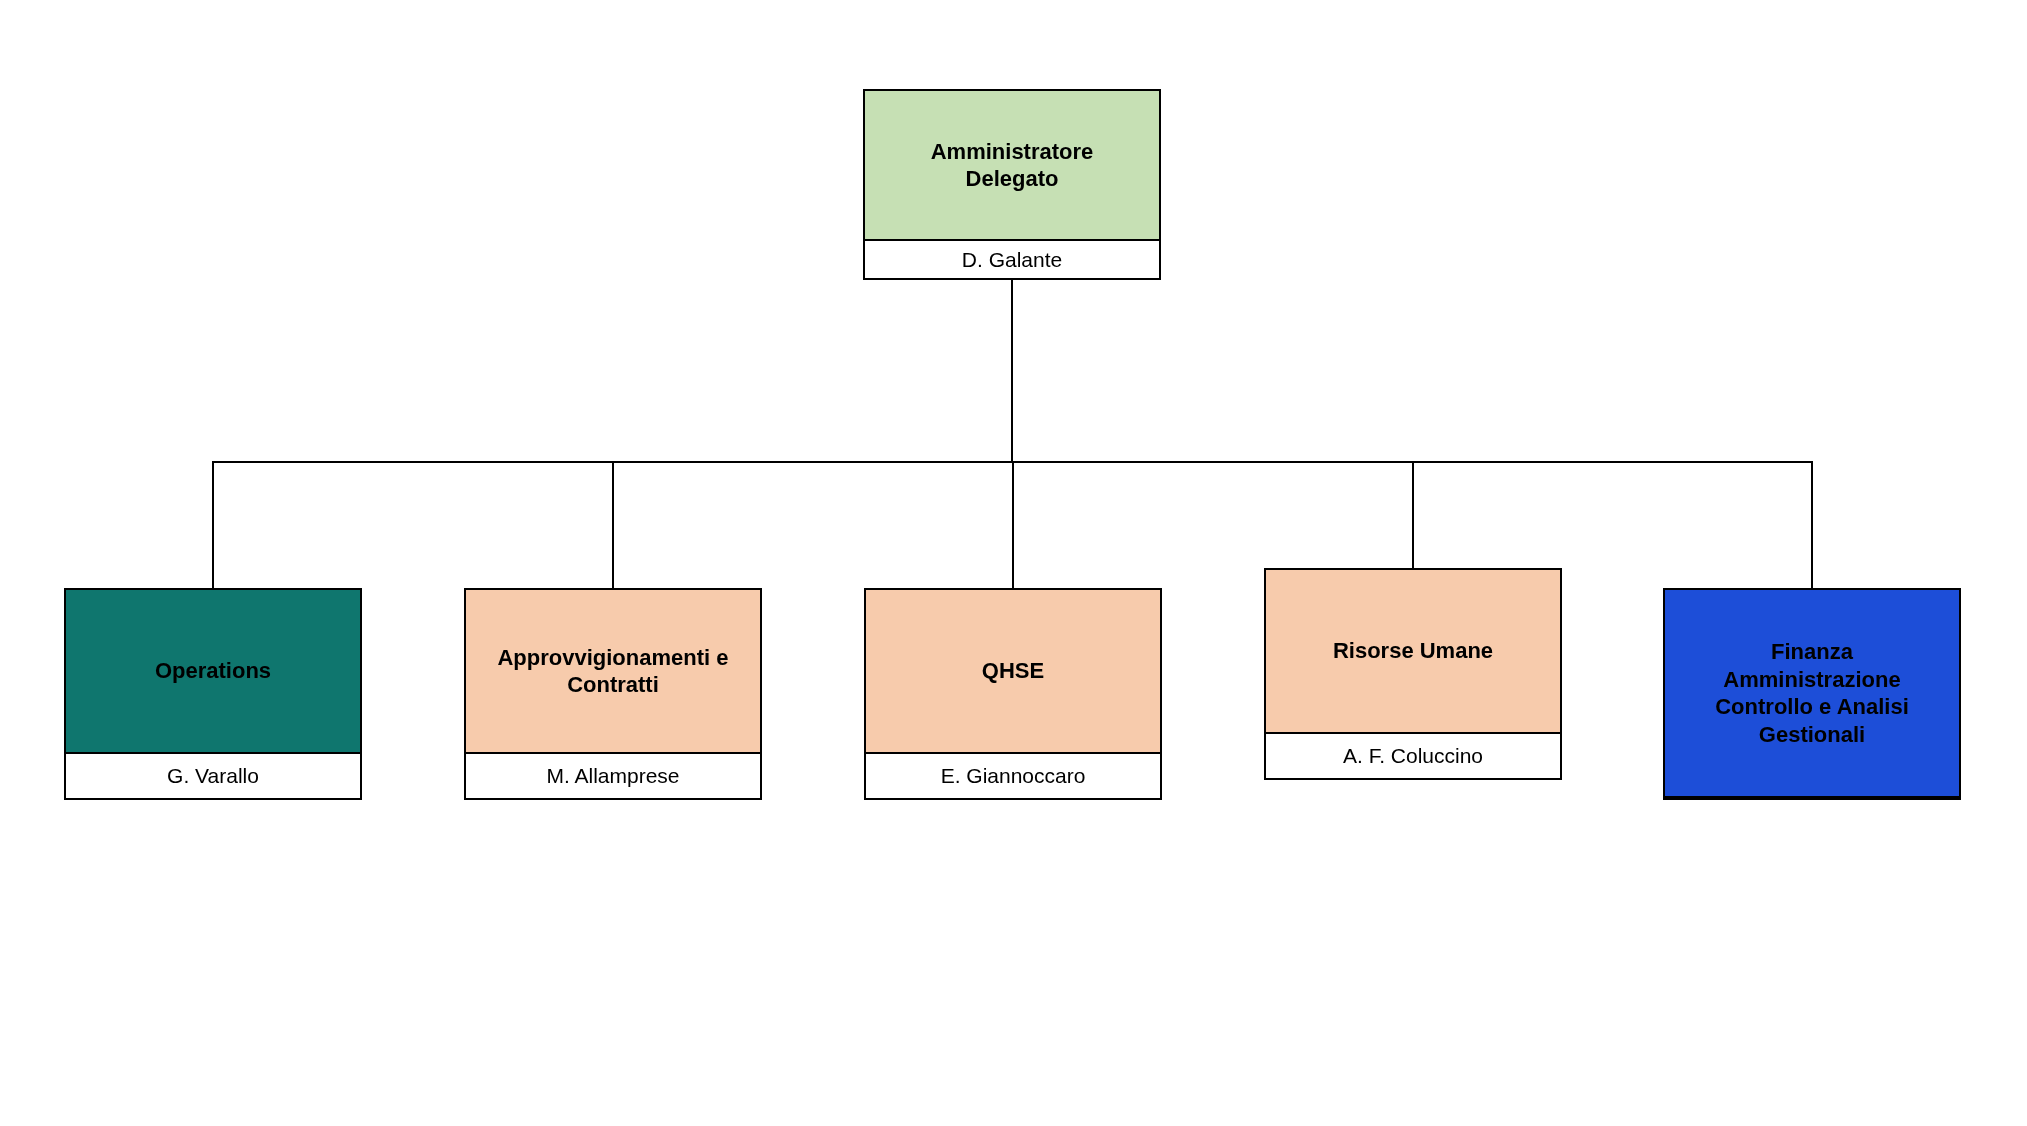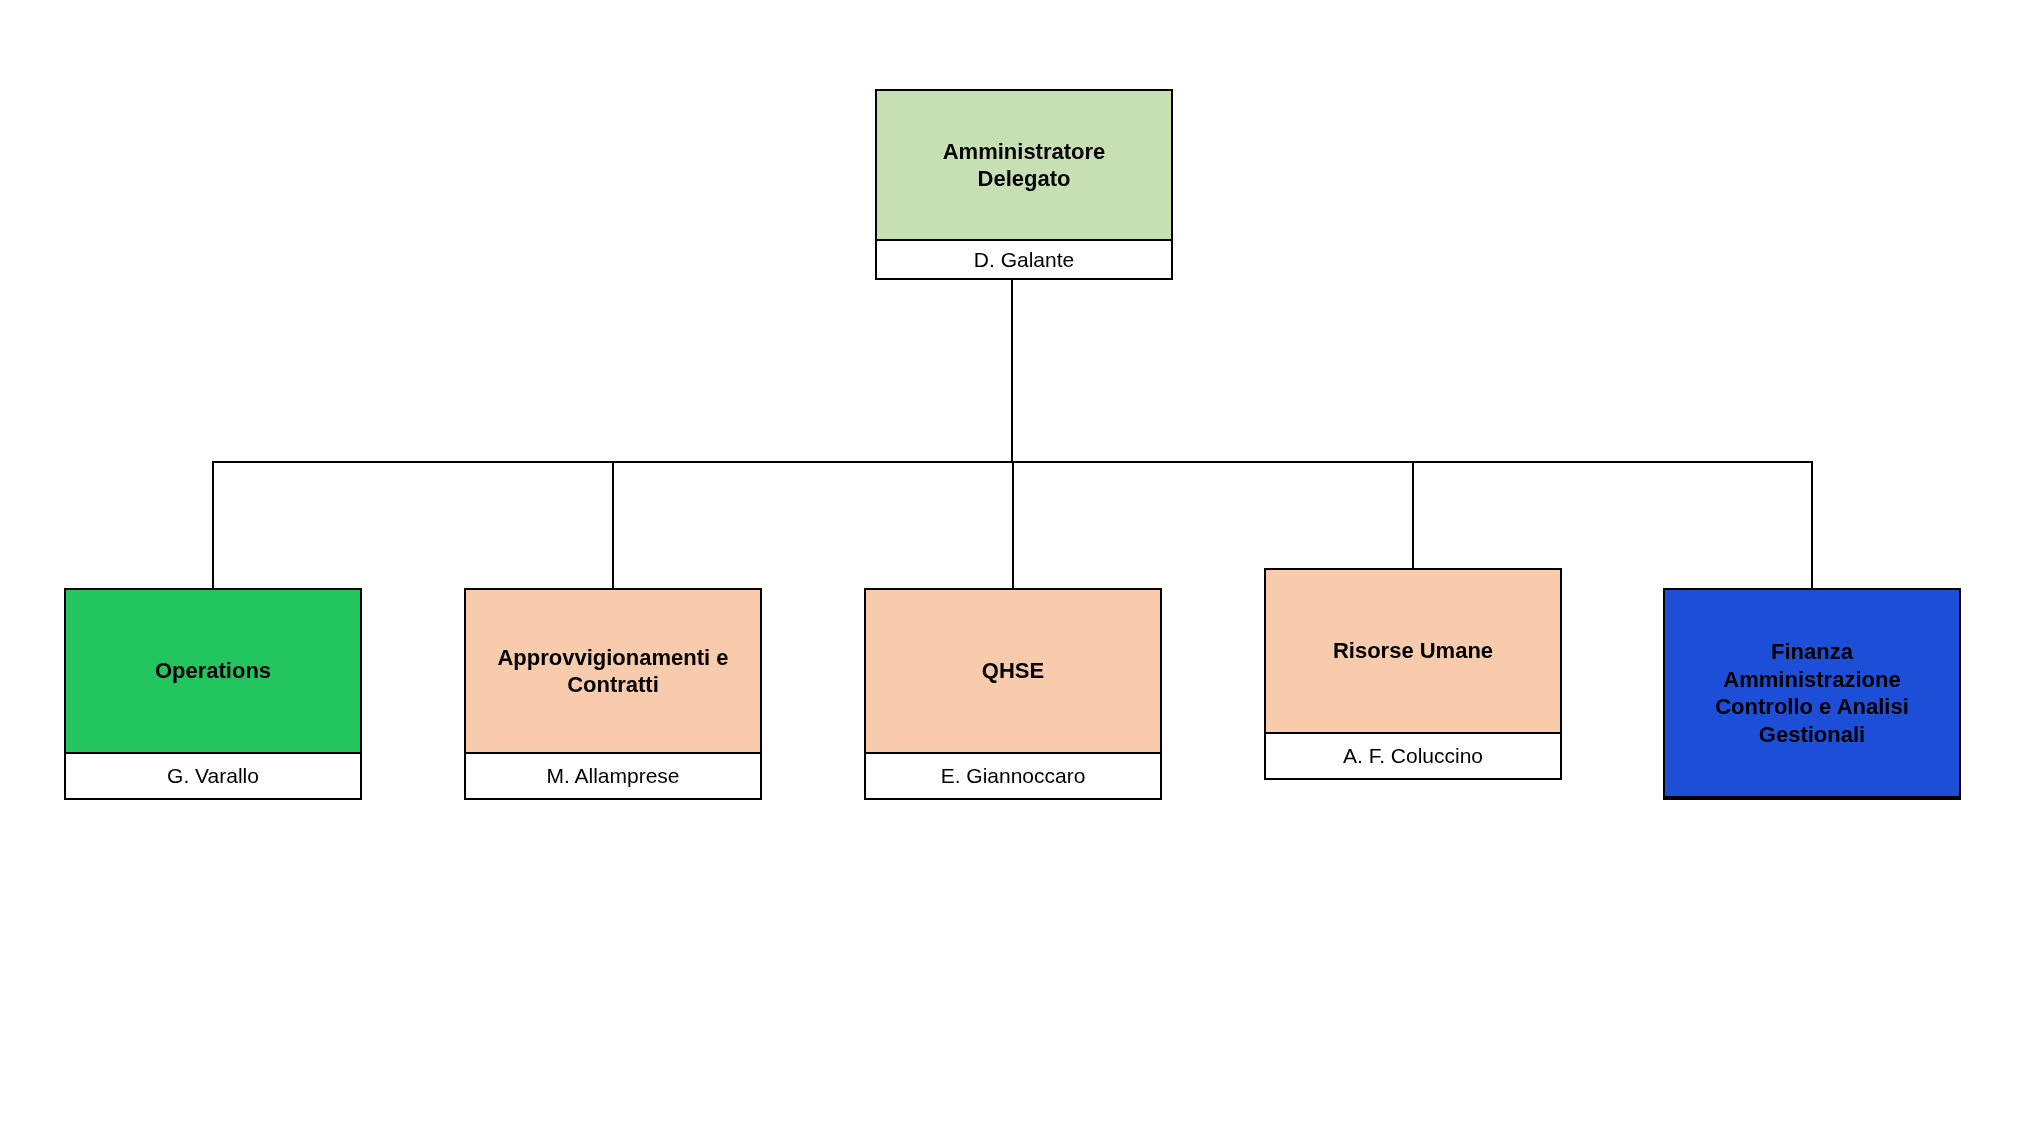--- a/index.html
+++ b/index.html
@@ -50,21 +50,21 @@
     justify-content: center;
     text-align: center;
     font-size: 21px;
     color: #000000;
     background: #ffffff;
   }
   .org-box.root .org-name {
     flex: 0 0 37px;
   }
   
-  .pos-root  { left: 863px;  top: 89px;  width: 298px; height: 191px; margin-left: 12px; }
+  .pos-root  { left: 863px;  top: 89px;  width: 298px; height: 191px; }
   .pos-c0    { left: 64px;   top: 588px; width: 298px; height: 212px; }
   .pos-c1    { left: 464px;  top: 588px; width: 298px; height: 212px; }
   .pos-c2    { left: 864px;  top: 588px; width: 298px; height: 212px; }
   .pos-c3    { left: 1264px; top: 568px; width: 298px; height: 212px; }
   .pos-c4    { left: 1663px; top: 588px; width: 298px; height: 212px; }
 </style>
 </head>
 <body>
 
 <div class="canvas">
@@ -79,21 +79,21 @@
     <line x1="1812" y1="461" x2="1812" y2="590" stroke="#000000" stroke-width="2"></line>
   </svg>
 
   <div class="org-box root pos-root">
     <div class="org-title" style="background: rgb(198, 224, 180);">Amministratore
 Delegato</div>
     <div class="org-name">D. Galante</div>
   </div>
 
   <div class="org-box pos-c0">
-    <div class="org-title" style="background: #22c55e;">Operations</div>
+    <div class="org-title" style="background: #0f766e;">Operations</div>
     <div class="org-name">G. Varallo</div>
   </div>
 
   <div class="org-box pos-c1">
     <div class="org-title" style="background: rgb(247, 203, 172);">Approvvigionamenti e
 Contratti</div>
     <div class="org-name">M. Allamprese</div>
   </div>
 
   <div class="org-box pos-c2">

